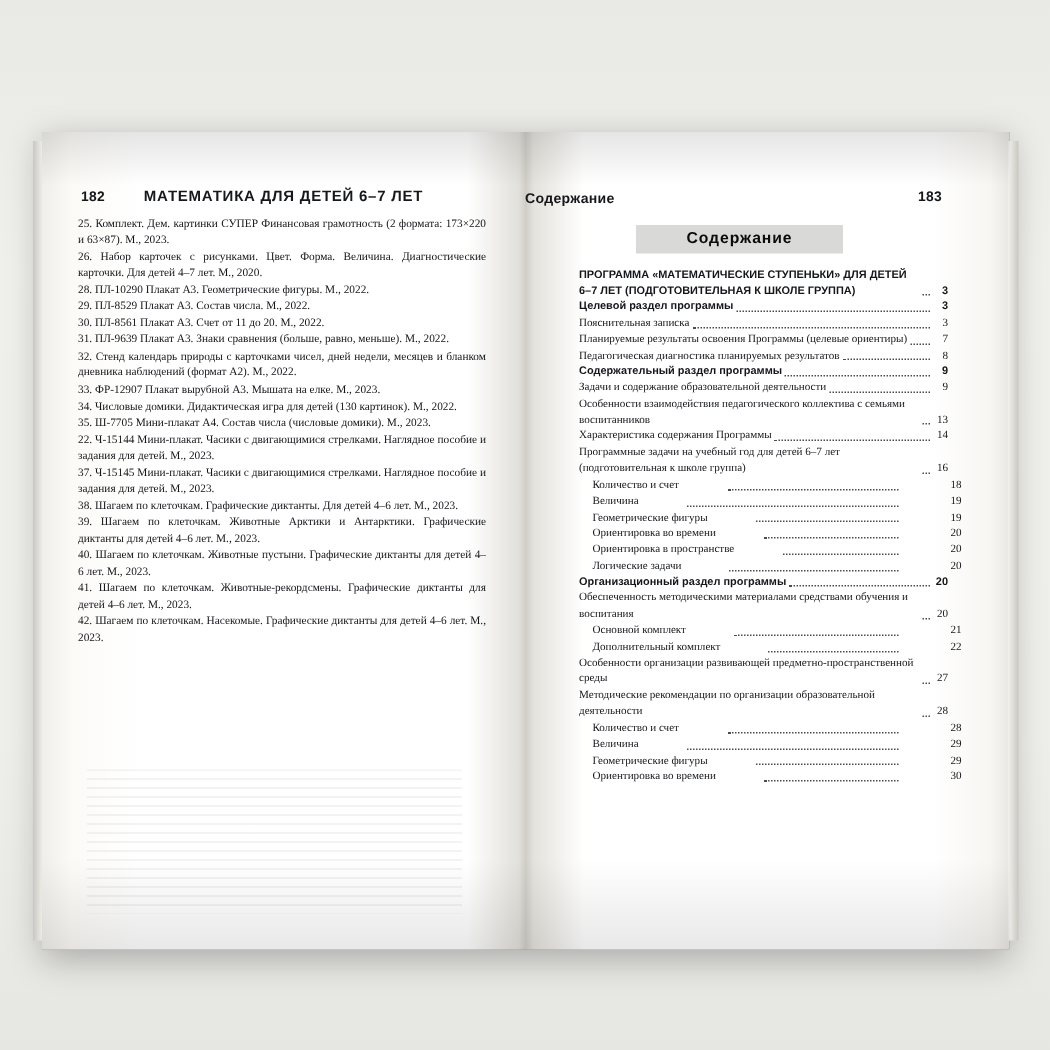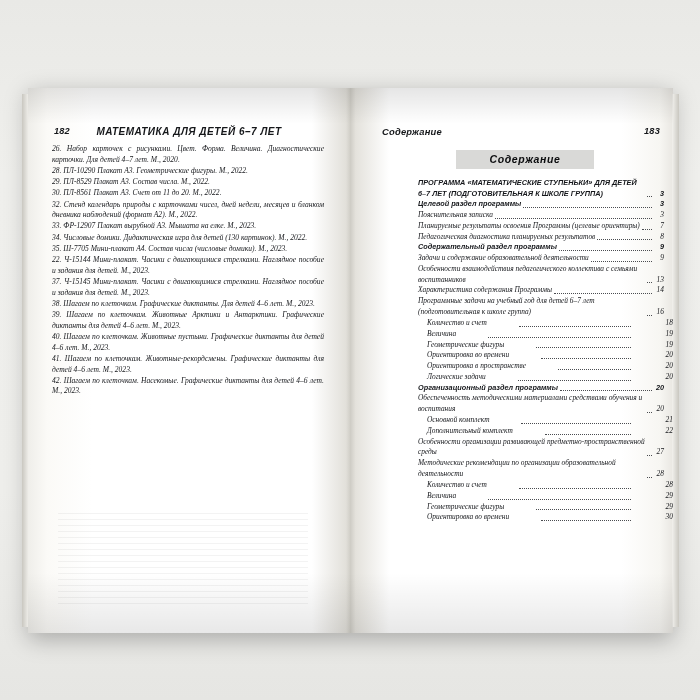--- a/index.html
+++ b/index.html
@@ -27,21 +27,20 @@
   }
   
   .book {
     position: absolute;
     left: 28px;
     top: 88px;
     width: 645px;
     height: 545px;
     background: #3b82f6;
     box-shadow: 0 6px 22px rgba(0,0,0,0.28);
-    font-style: italic;
   }
   .book-inner {
     position: absolute;
     left: 0; top: 0; right: 0; bottom: 0;
     background:
       linear-gradient(90deg,
         #efeeea 0%, #fbfaf7 3%, #ffffff 10%,
         #ffffff 44%, #e2e0da 49.3%, #cfcdc6 50%, #e4e2dc 50.8%,
         #ffffff 56%, #ffffff 92%, #f7f6f2 98%, #e9e7e2 100%);
   }
@@ -64,21 +63,21 @@
     background: linear-gradient(270deg,#c9c7c0,#f2f1ed);
   }
 
   
   .page-left, .page-right {
     position: absolute;
     top: 0;
     height: 545px;
   }
   .page-left { left: 0; width: 322px; }
-  .page-right { left: 336px; width: 322px; }
+  .page-right { left: 304px; width: 322px; }
 
   .hdr {
     position: absolute;
     top: 38px;
     font-size: 9.2px;
     font-weight: bold;
     letter-spacing: 0.2px;
     color: #15171a;
     font-family: "Liberation Sans", sans-serif;
   }
@@ -173,24 +172,26 @@
     <div class="book-inner">
 
       <div class="edge-left"></div>
       <div class="edge-right"></div>
 
       <div class="page-left">
         <div class="hdr hdr-num-left">182</div>
         <div class="hdr hdr-title-left">МАТЕМАТИКА ДЛЯ ДЕТЕЙ 6–7 ЛЕТ</div>
 
         <div class="col-left">
+          <p>25. Комплект. Дем. картинки СУПЕР Финансовая грамотность (2 формата: 173×220 и 63×87). М., 2023.</p>
           <p>26. Набор карточек с рисунками. Цвет. Форма. Величина. Диагностические карточки. Для детей 4–7 лет. М., 2020.</p>
           <p>28. ПЛ-10290 Плакат А3. Геометрические фигуры. М., 2022.</p>
           <p>29. ПЛ-8529 Плакат А3. Состав числа. М., 2022.</p>
           <p>30. ПЛ-8561 Плакат А3. Счет от 11 до 20. М., 2022.</p>
+          <p>31. ПЛ-9639 Плакат А3. Знаки сравнения (больше, равно, меньше). М., 2022.</p>
           <p>32. Стенд календарь природы с карточками чисел, дней недели, месяцев и бланком дневника наблюдений (формат А2). М., 2022.</p>
           <p>33. ФР-12907 Плакат вырубной А3. Мышата на елке. М., 2023.</p>
           <p>34. Числовые домики. Дидактическая игра для детей (130 картинок). М., 2022.</p>
           <p>35. Ш-7705 Мини-плакат А4. Состав числа (числовые домики). М., 2023.</p>
           <p>22. Ч-15144 Мини-плакат. Часики с двигающимися стрелками. Наглядное пособие и задания для детей. М., 2023.</p>
           <p>37. Ч-15145 Мини-плакат. Часики с двигающимися стрелками. Наглядное пособие и задания для детей. М., 2023.</p>
           <p>38. Шагаем по клеточкам. Графические диктанты. Для детей 4–6 лет. М., 2023.</p>
           <p>39. Шагаем по клеточкам. Животные Арктики и Антарктики. Графические диктанты для детей 4–6 лет. М., 2023.</p>
           <p>40. Шагаем по клеточкам. Животные пустыни. Графические диктанты для детей 4–6 лет. М., 2023.</p>
           <p>41. Шагаем по клеточкам. Животные-рекордсмены. Графические диктанты для детей 4–6 лет. М., 2023.</p>

